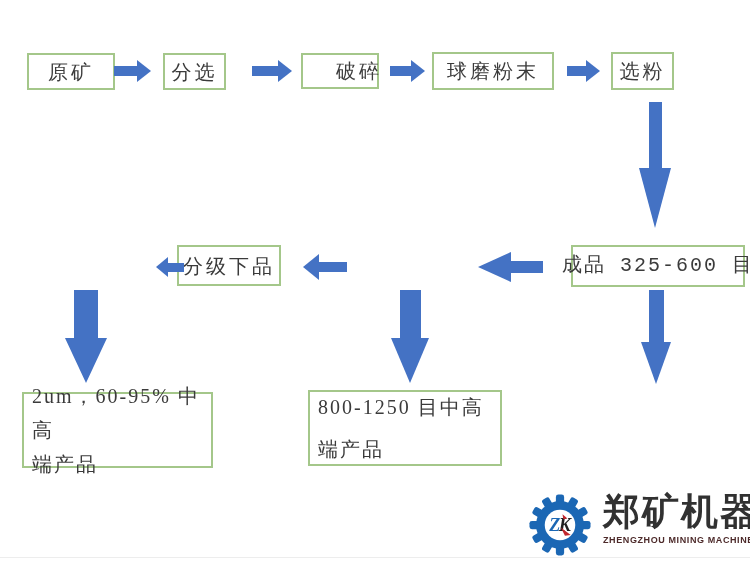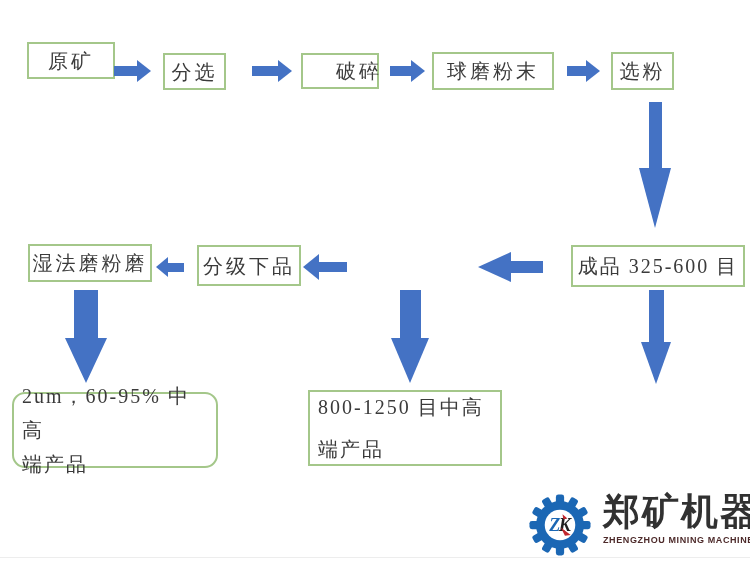--- a/index.html
+++ b/index.html
@@ -54,21 +54,21 @@
     font-weight:bold; font-size:9px; color:#4d2a2a;
     letter-spacing:0.6px; margin-top:3px; white-space:nowrap;
   }
   .bottom-line { position:absolute; left:0; top:557px; width:750px; height:1px; background:#ededed; }
 </style>
 </head>
 <body>
 
 <div class="canvas">
 
-  <div class="node" style="left:27px;top:42px;width:88px;height:37px;">原矿</div>
+  <div class="node" style="left:27px;top:53px;width:88px;height:37px;">原矿</div>
   <div class="node" style="left:163px;top:53px;width:63px;height:37px;">分选</div>
   <div class="node" style="left:301px;top:53px;width:78px;height:36px;padding-left:38px;">破碎</div>
   <div class="node" style="left:432px;top:52px;width:122px;height:38px;">球磨粉末</div>
   <div class="node" style="left:611px;top:52px;width:63px;height:38px;">选粉</div>
 
   <div class="ar ar-right" style="left:114px;top:60px;">
     <i class="sh" style="width:23px;height:10px;"></i>
     <i class="hd hd-r"></i>
   </div>
   <div class="ar ar-right" style="left:252px;top:60px;">
@@ -82,23 +82,22 @@
   <div class="ar ar-right" style="left:567px;top:60px;">
     <i class="sh" style="width:19px;height:10px;"></i>
     <i class="hd hd-r"></i>
   </div>
 
   <div class="ar ar-down" style="left:639px;top:102px;width:32px;">
     <i class="sh" style="width:13px;height:66px;"></i>
     <i class="hd hd-d-long"></i>
   </div>
 
-  <div class="node" style="left:28px;top:244px;width:124px;height:38px;">湿法磨粉磨</div>
-  <div class="node" style="left:197px;top:245px;width:104px;height:41px;">分级下品</div>
-  <div class="node num" style="left:571px;top:245px;width:174px;height:42px;">成品 325-600 目</div>
+  <div class="node" style="left:177px;top:245px;width:104px;height:41px;">分级下品</div>
+  <div class="node num" style="left:571px;top:245px;width:174px;height:42px;font-family:Liberation Mono, monospace;">成品 325-600 目</div>
 
   <div class="ar ar-left" style="left:156px;top:257px;">
     <i class="hd hd-l1"></i>
     <i class="sh" style="width:16px;height:9px;"></i>
   </div>
   <div class="ar ar-left" style="left:303px;top:254px;">
     <i class="hd hd-l2"></i>
     <i class="sh" style="width:28px;height:10px;"></i>
   </div>
   <div class="ar ar-left" style="left:478px;top:252px;">
@@ -112,21 +111,21 @@
   </div>
   <div class="ar ar-down" style="left:391px;top:290px;width:38px;">
     <i class="sh" style="width:21px;height:48px;"></i>
     <i class="hd hd-d-mid"></i>
   </div>
   <div class="ar ar-down" style="left:641px;top:290px;width:30px;">
     <i class="sh" style="width:15px;height:52px;"></i>
     <i class="hd hd-d-thin"></i>
   </div>
 
-  <div class="node multiline" style="left:12px;top:392px;width:206px;height:76px;border-radius:13px;">
+  <div class="node multiline" style="left:22px;top:392px;width:191px;height:76px;">
     <span>2um，60-95% 中高</span>
     <span>端产品</span>
   </div>
   <div class="node multiline" style="left:308px;top:390px;width:194px;height:76px;gap:8px;">
     <span>800-1250 目中高</span>
     <span>端产品</span>
   </div>
 
   <div class="logo">
     <svg width="70" height="66" viewBox="-40 -40 80 80">

